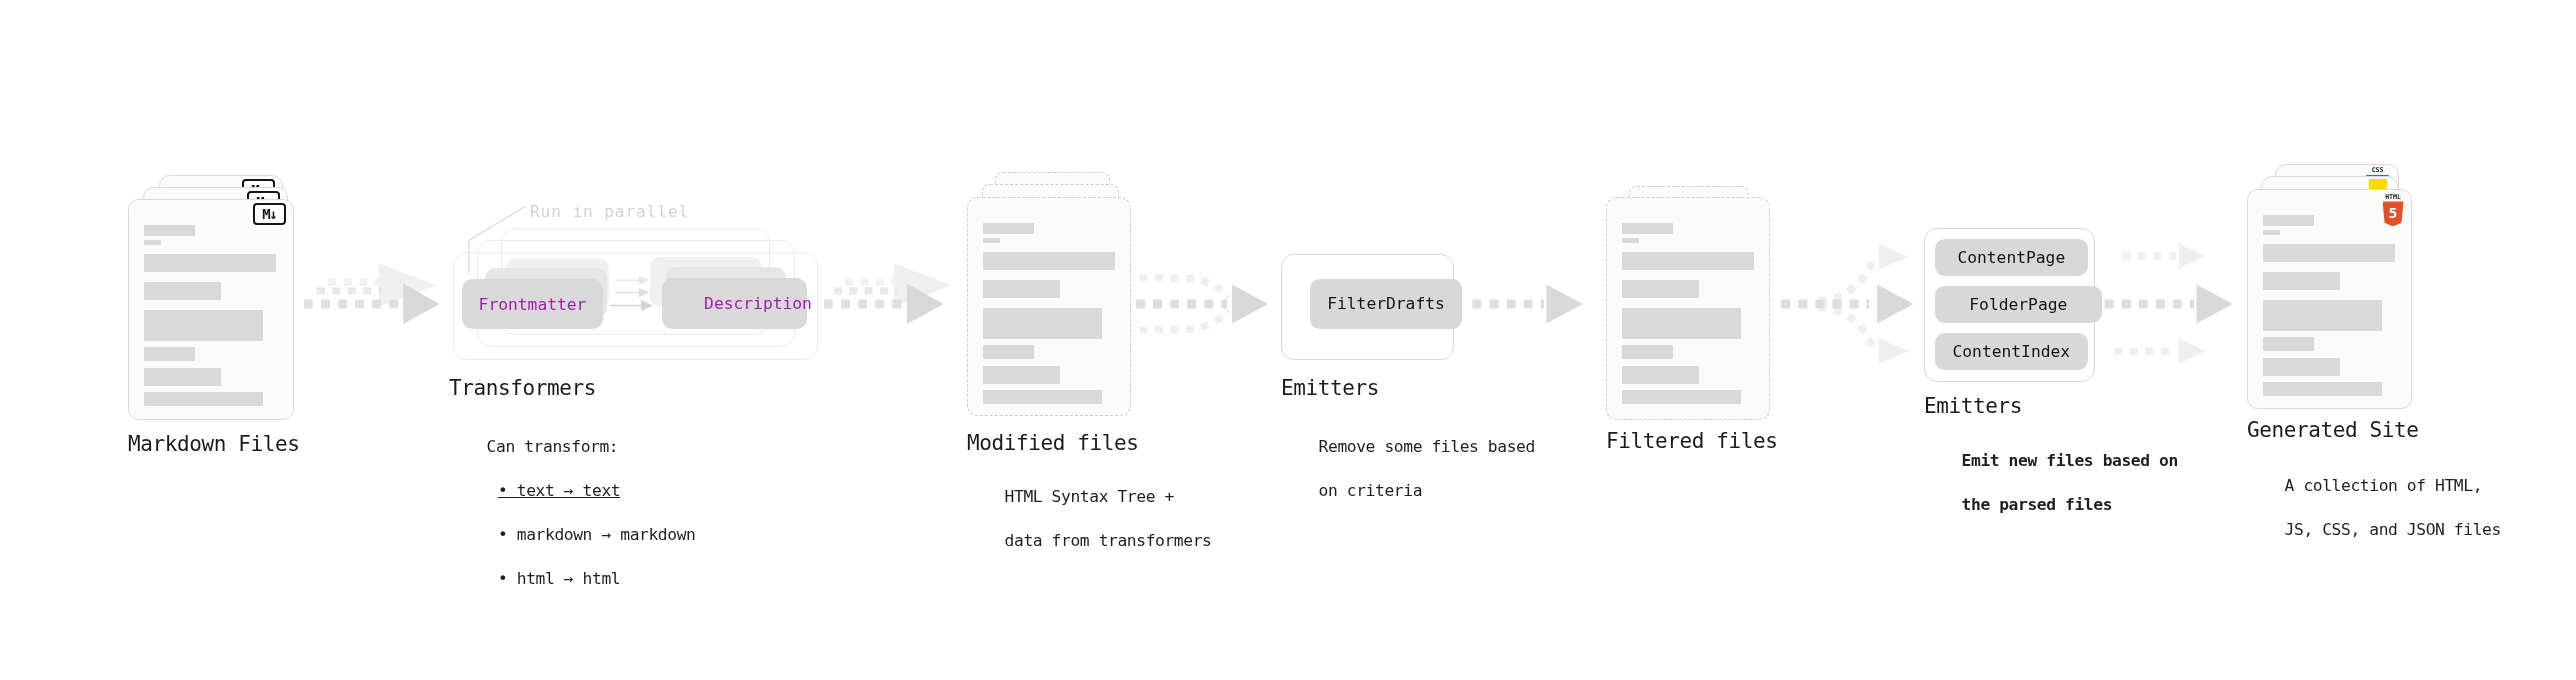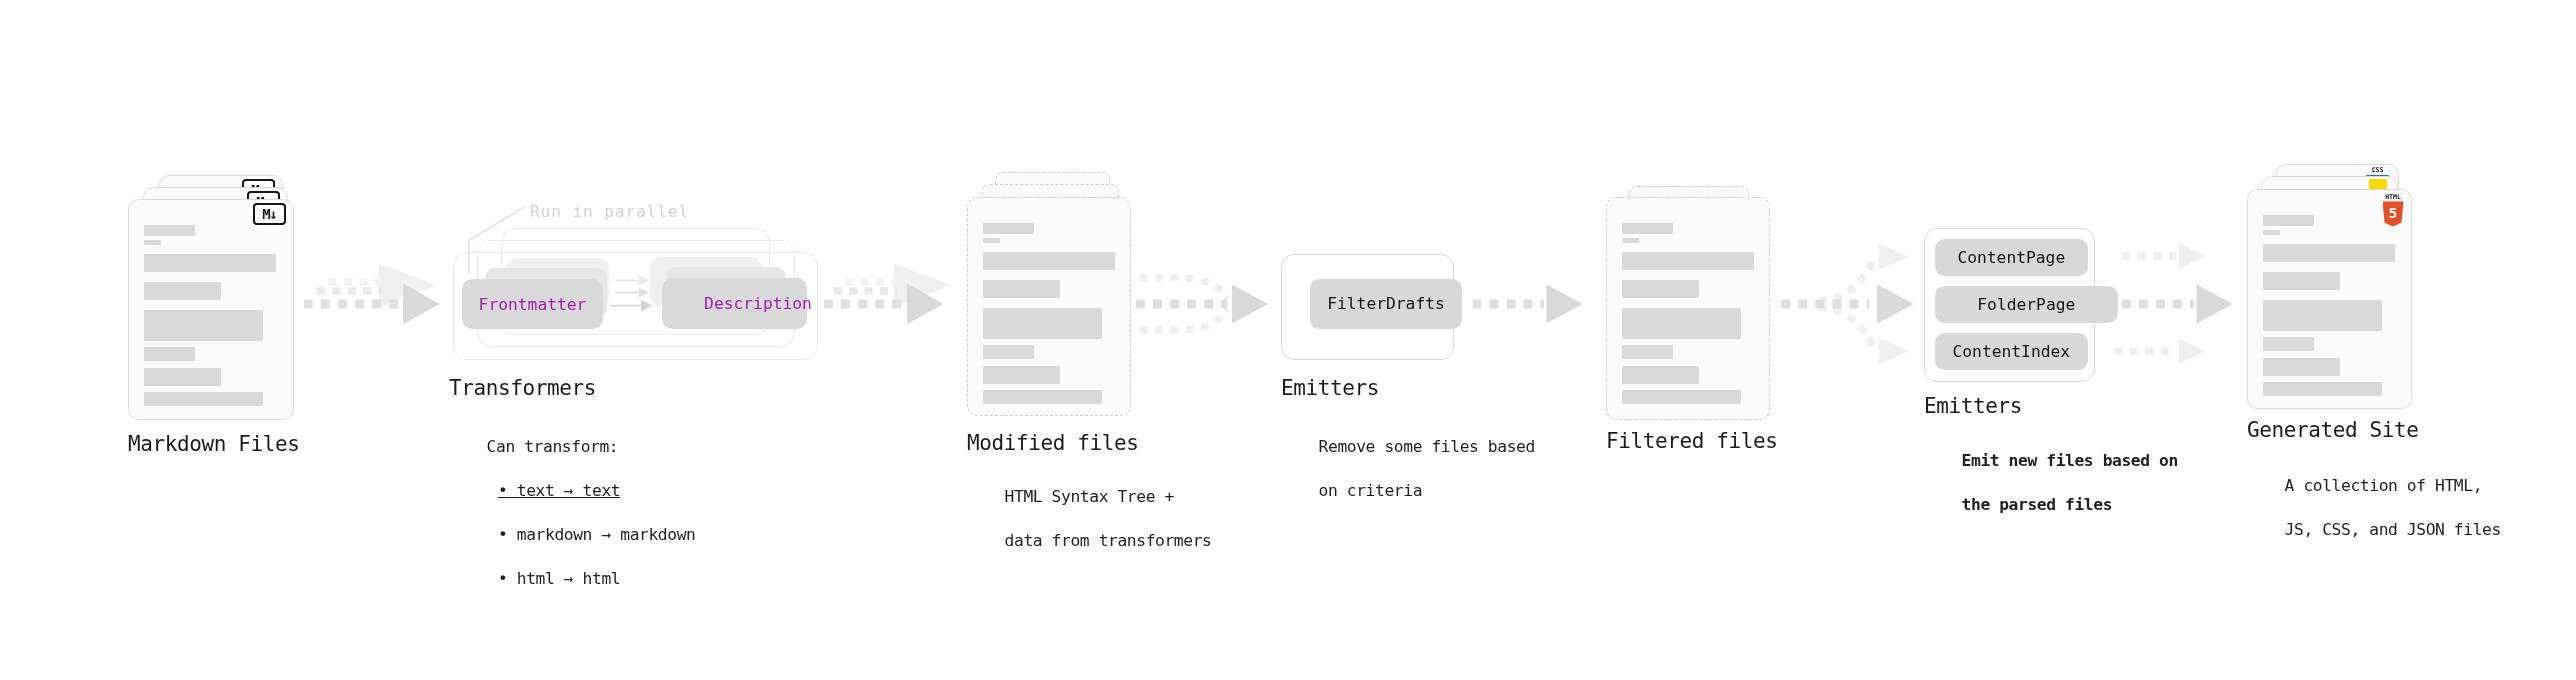--- a/index.html
+++ b/index.html
@@ -195,21 +195,21 @@
         <i class="bar" style="width: 119px; height: 31px; margin-top: 9.8px;"></i>
         <i class="bar" style="width: 51px; height: 14px; margin-top: 6.5px;"></i>
         <i class="bar" style="width: 77px; height: 18px; margin-top: 6.5px;"></i>
         <i class="bar" style="width: 119px; height: 14px; margin-top: 6.5px;"></i>
       </span>
   </div>
   <div class="stage-el stage-title" style="left:1606px;top:429px;">Filtered files</div>
 
   <div class="stage-el panel" style="left:1924px;top:228px;width:171px;height:154px;">
     <div class="pill" style="left:9.8px;top:9.8px;width:153px;height:37px;">ContentPage</div>
-    <div class="pill" style="left:9.8px;top:57px;width:183px;height:37px;">FolderPage</div>
+    <div class="pill" style="left:9.8px;top:57px;width:167px;height:37px;">FolderPage</div>
     <div class="pill" style="left:9.8px;top:104px;width:153px;height:37px;">ContentIndex</div>
   </div>
   <div class="stage-el stage-title" style="left:1924px;top:394px;">Emitters</div>
   <div class="stage-el stage-caption" style="left:1924px;top:428px;font-weight:bold;">
     <span>Emit new files based on</span><br>
     <span>the parsed files</span>
   </div>
 
   <div class="stage-el file-card" style="left:2275px;top:164px;width:124px;height:89px;">
     <span class="css-badge">

